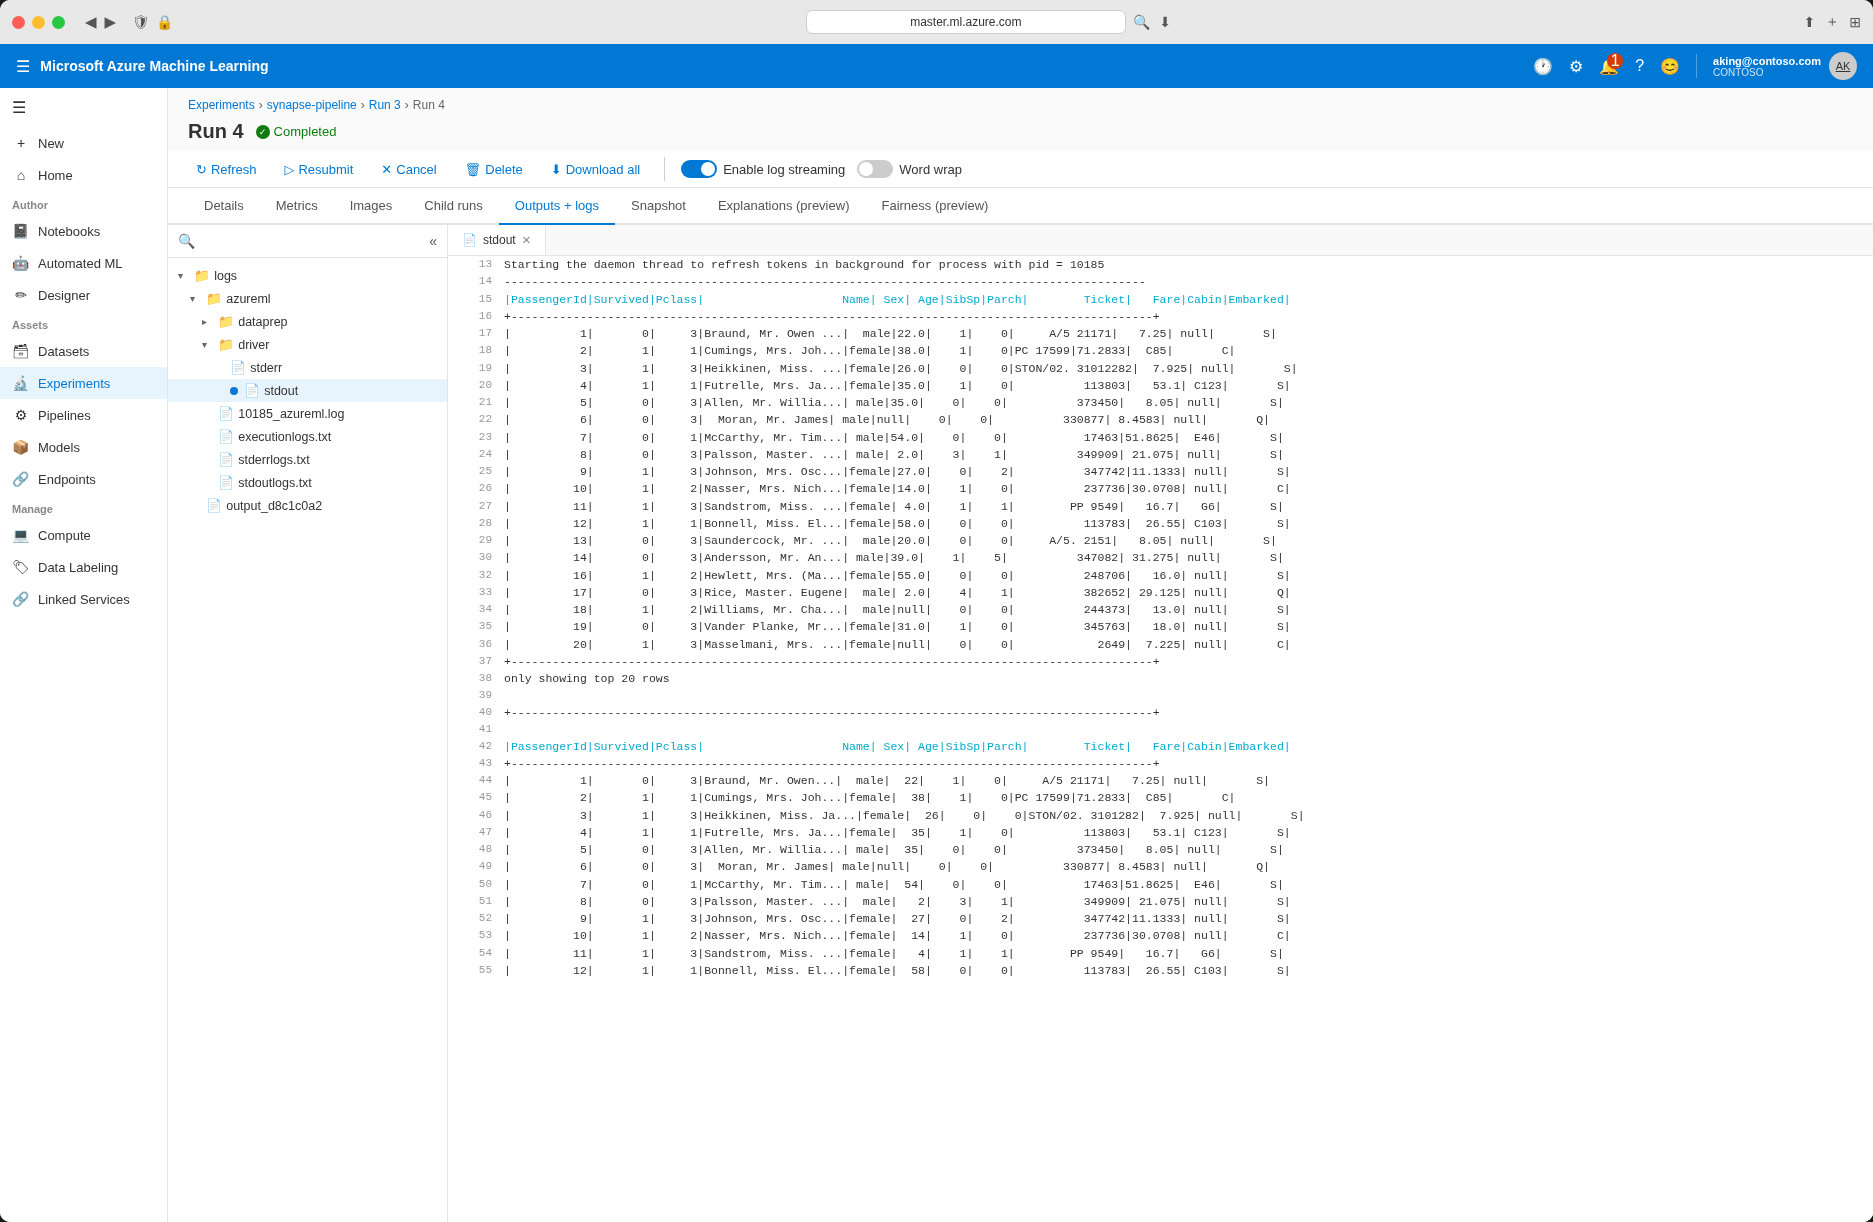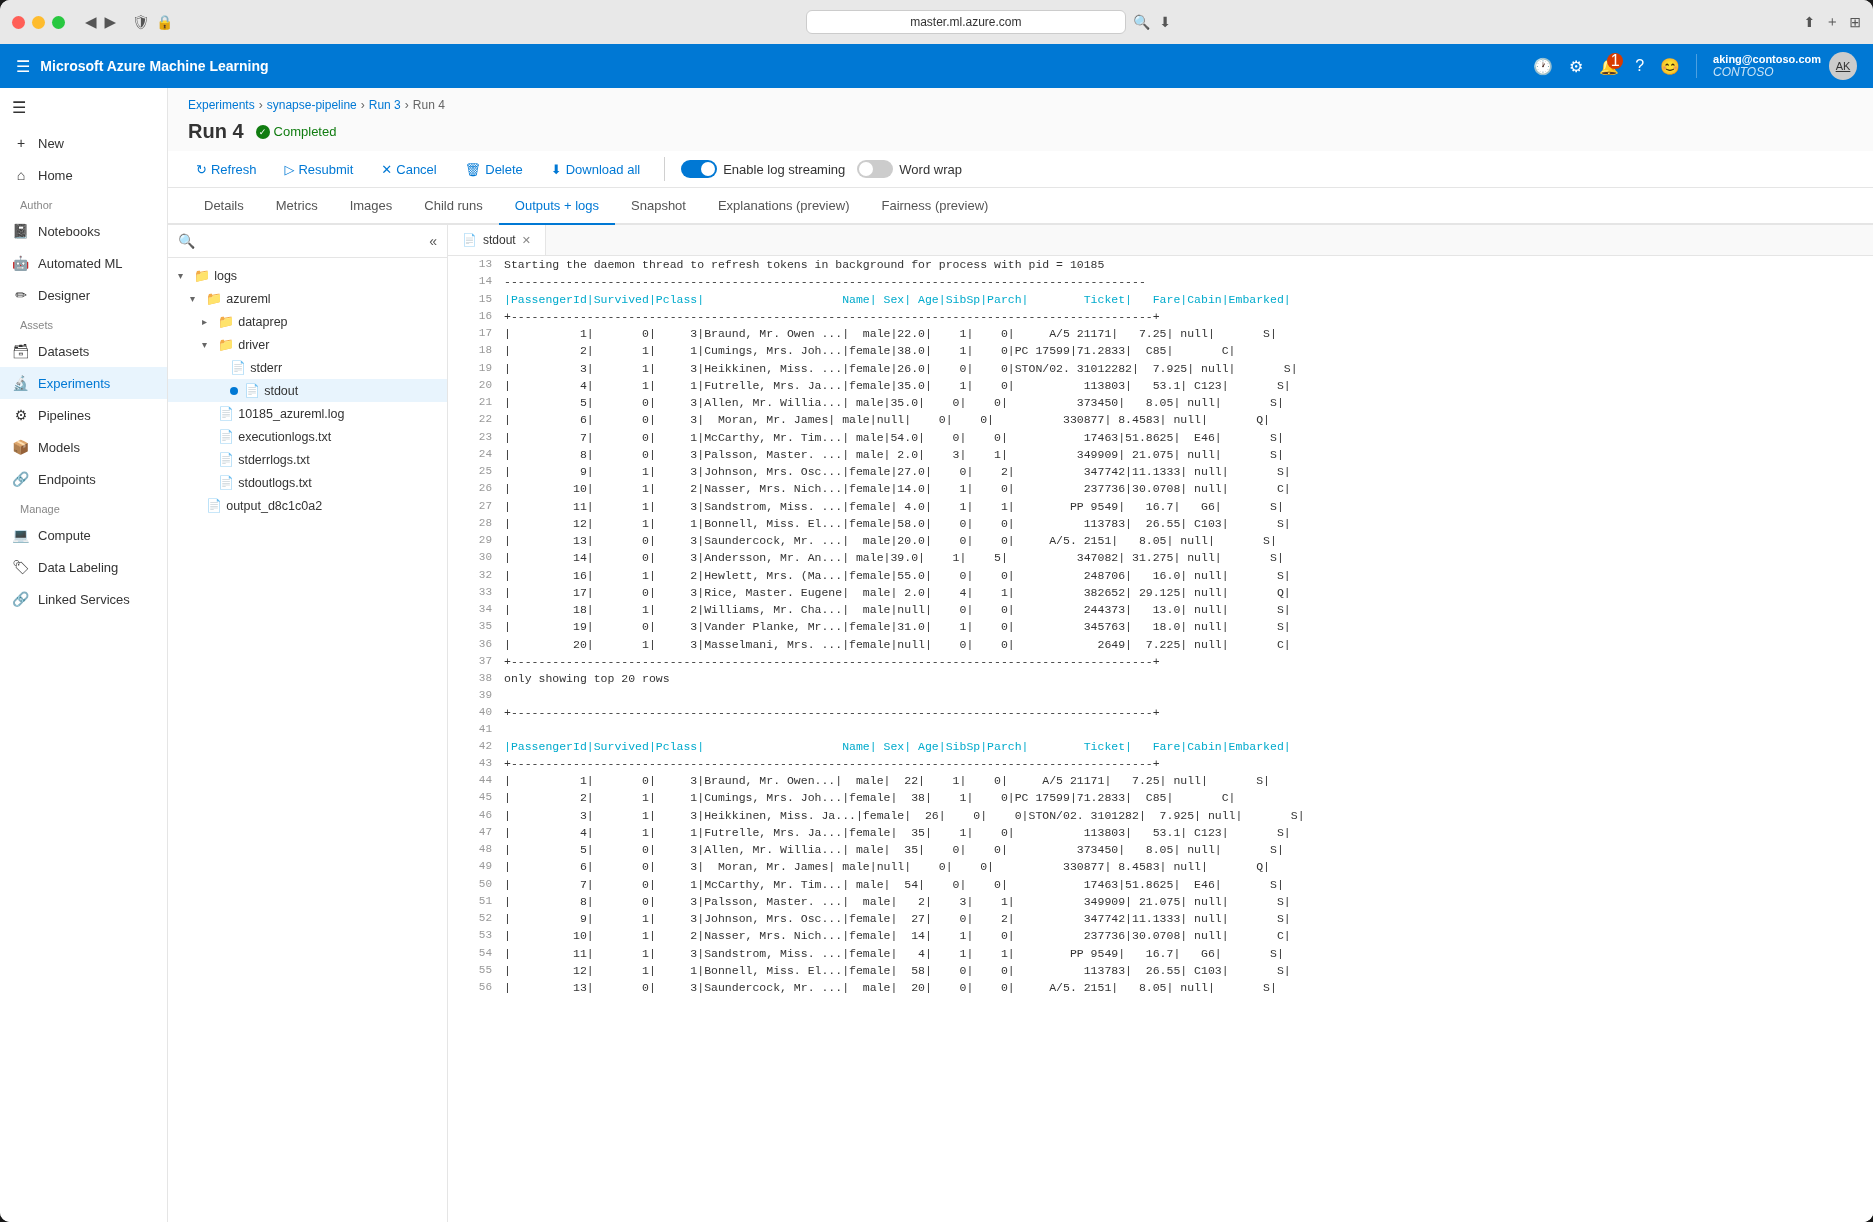--- a/index.html
+++ b/index.html
@@ -85,21 +85,21 @@
       display: flex;
       align-items: center;
       gap: 8px;
       padding: 8px 12px;
       cursor: pointer;
       color: #333;
       font-size: 13px;
     }
     .sidebar-item.active { background: #e8f4fd; color: #0078d4; }
     .sidebar-item .icon { font-size: 14px; width: 18px; text-align: center; }
-    .sidebar-section-label { padding: 8px 20px 4px; font-size: 11px; color: #888; font-weight: 400; text-transform: none; }
+    .sidebar-section-label { padding: 8px 12px 4px; font-size: 11px; color: #888; font-weight: 700; text-transform: none; }
 
     
     .content-area {
       flex: 1;
       display: flex;
       flex-direction: column;
       background: #fafafa;
       overflow: hidden;
     }
 
@@ -356,21 +356,21 @@
         <div class="icon-wrapper">
           <span>🔔</span>
           <span class="notif-badge">1</span>
         </div>
         <span>?</span>
         <span>😊</span>
         <div style="width:1px;height:24px;background:rgba(255,255,255,0.3);"></div>
         <div class="user-info">
           <div>
             <div style="font-size:11px;font-weight:600;">aking@contoso.com</div>
-            <div style="font-size:12px;opacity:0.8;font-style:italic;">CONTOSO</div>
+            <div style="font-size:10px;opacity:0.8;">CONTOSO</div>
           </div>
           <div class="user-avatar">AK</div>
         </div>
       </div>
     </div>
 
     <div class="main-layout">
 
       <div class="sidebar">
         <div class="sidebar-toggle">☰</div>
@@ -763,24 +763,20 @@
                   <span class="line-text">|         10|       1|     2|Nasser, Mrs. Nich...|female|  14|    1|    0|          237736|30.0708| null|       C|</span>
                 </div>
                 <div class="log-line">
                   <span class="line-num">54</span>
                   <span class="line-text">|         11|       1|     3|Sandstrom, Miss. ...|female|   4|    1|    1|        PP 9549|   16.7|   G6|       S|</span>
                 </div>
                 <div class="log-line">
                   <span class="line-num">55</span>
                   <span class="line-text">|         12|       1|     1|Bonnell, Miss. El...|female|  58|    0|    0|          113783|  26.55| C103|       S|</span>
                 </div>
-                <div class="log-line">
-                  <span class="line-num">56</span>
-                  <span class="line-text">|         13|       0|     3|Saundercock, Mr. ...|  male|  20|    0|    0|     A/5. 2151|   8.05| null|       S|</span>
-                </div>
               </div>
           </div>
 
         </div>
       </div>
     </div>
   </div>
 </div>
 
 </body></html>

